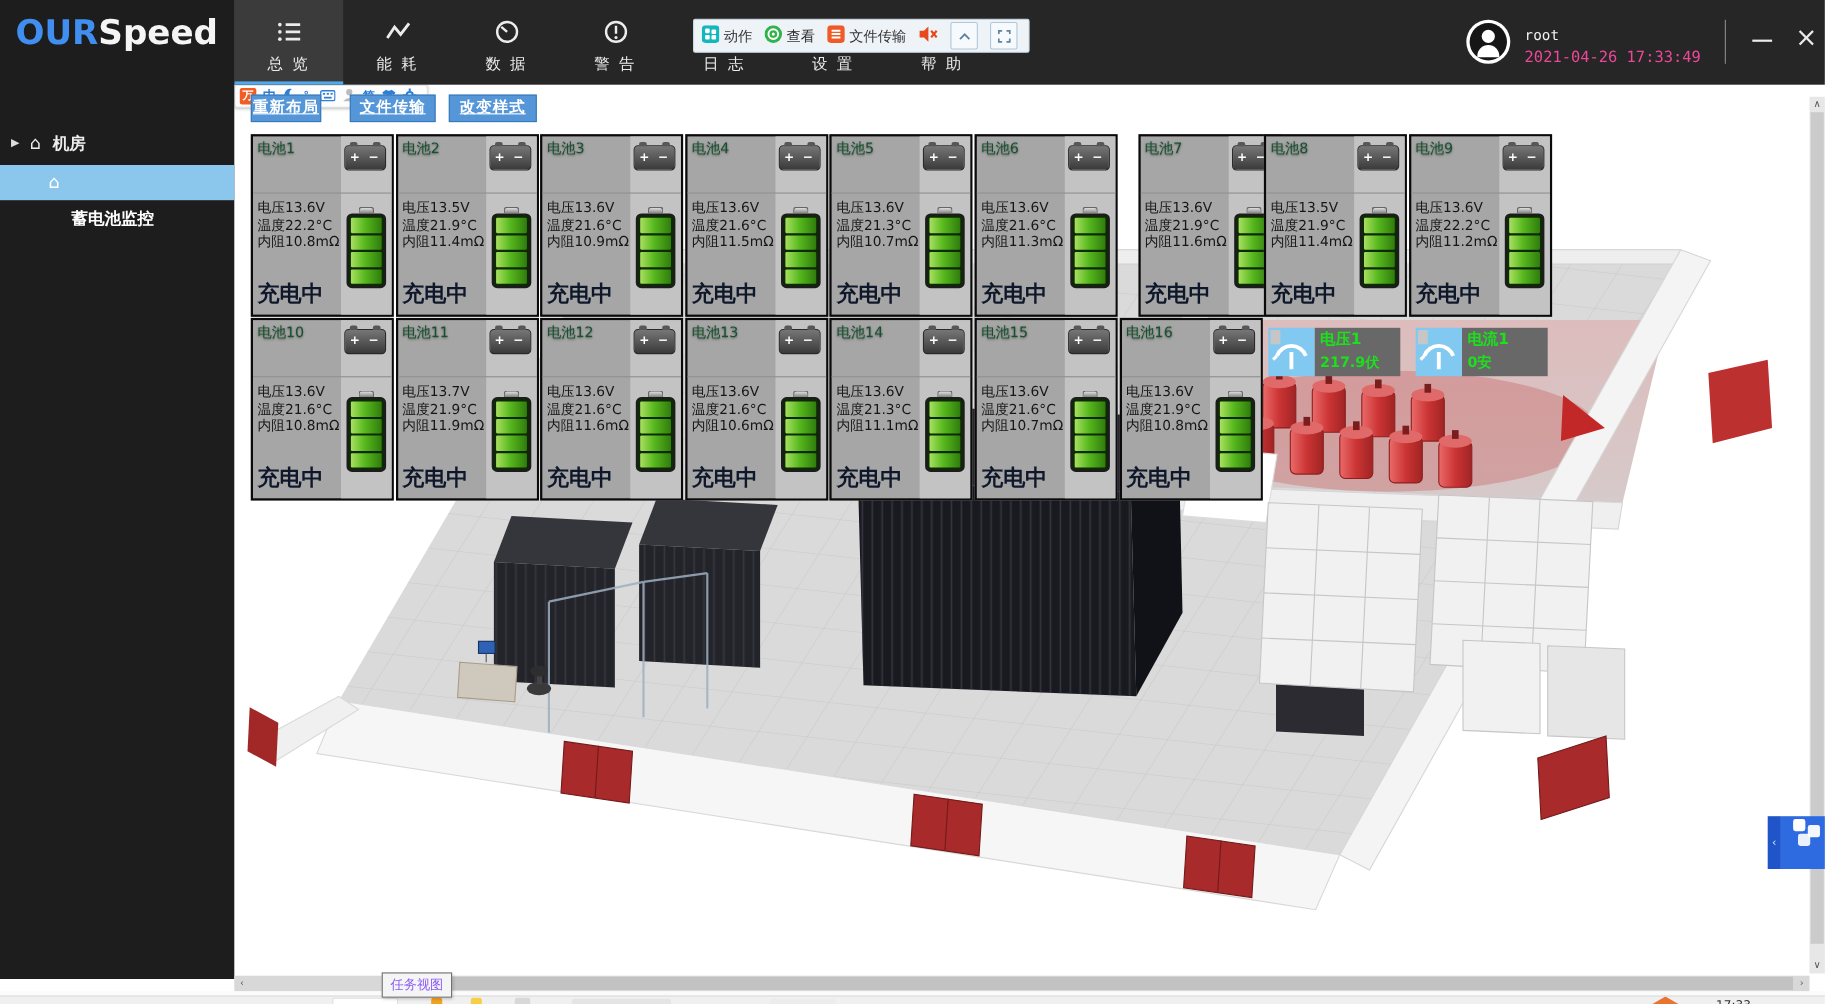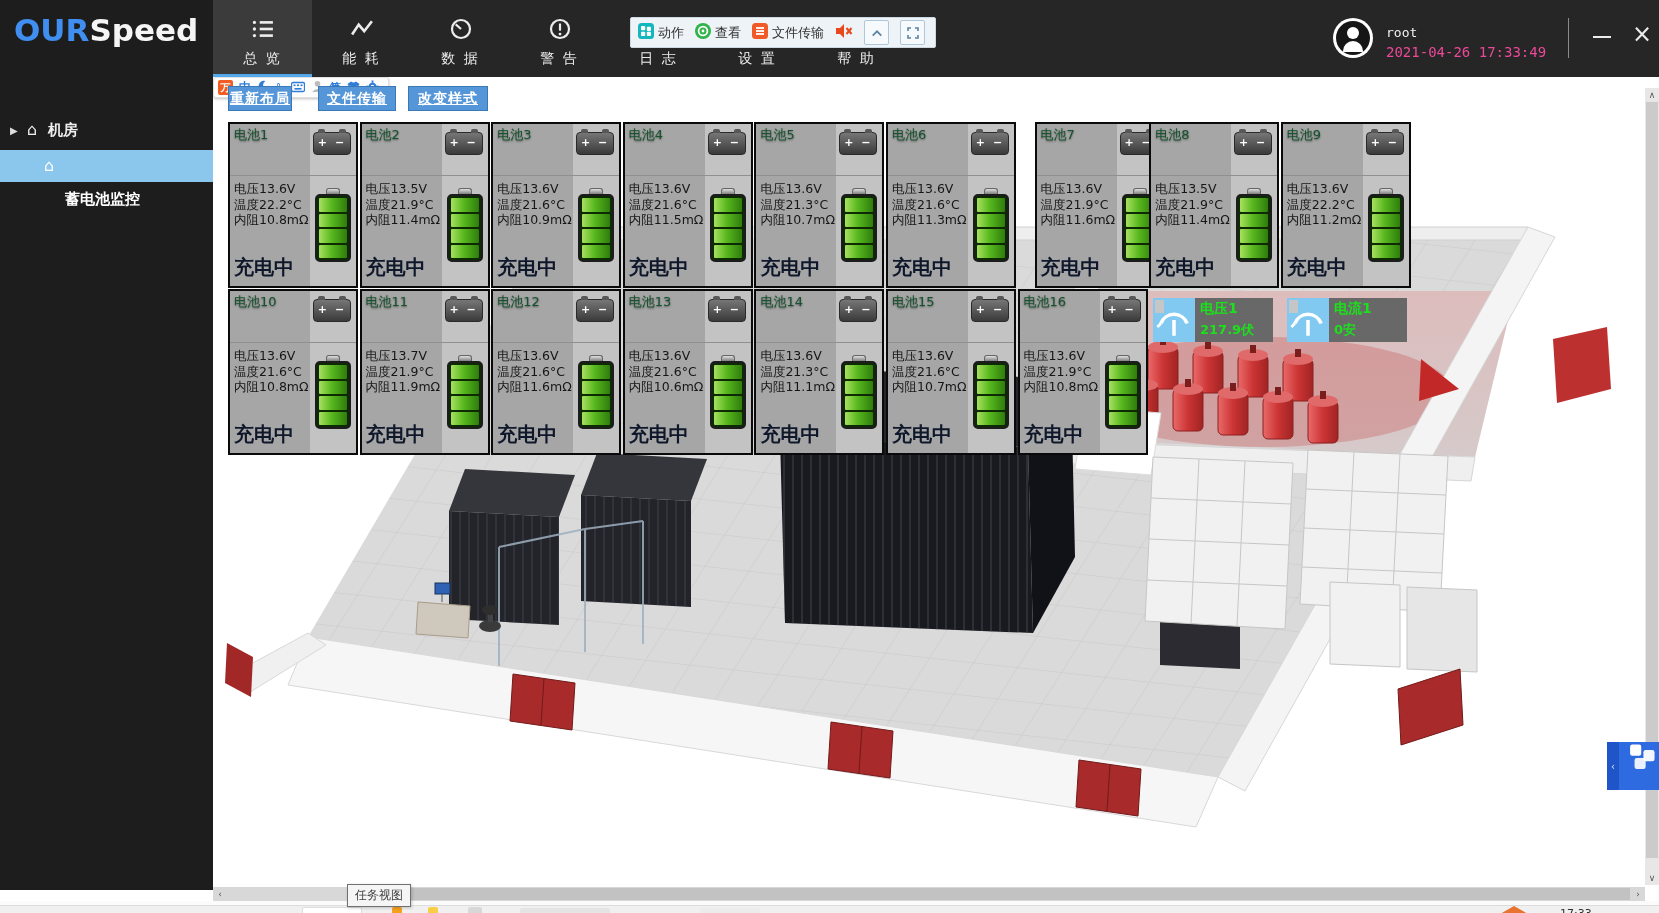--- a/index.html
+++ b/index.html
@@ -95,21 +95,21 @@
   #todesk .sq{width:40px;height:48px;background:#2e6be0;position:relative;}
 
   
   #vscroll{left:1645px;top:88px;width:14px;height:797px;background:#e7e7e7;z-index:40;}
   #vscroll .thumb{position:absolute;left:1px;top:14px;width:12px;height:756px;background:#cbcbcb;}
   .scr-arrow{position:absolute;color:#555;font-size:9px;text-align:center;width:14px;line-height:14px;}
   #hscroll{left:213px;top:887px;width:1432px;height:14px;background:#d8d8d8;z-index:40;}
   #hscroll .thumb{position:absolute;left:167px;top:1px;width:1250px;height:12px;background:#c2c2c2;}
 
   
-  #tooltip{left:347px;top:884px;background:#f5f5f5;border:1px solid #707070;color:#404040;font-size:12px;
+  #tooltip{left:347px;top:884px;background:#f5f5f5;border:1px solid #707070;color:#8b5cf6;font-size:12px;
            padding:2px 7px;z-index:70;box-shadow:1px 1px 3px rgba(0,0,0,.2);}
   #bottom-strip{left:0;top:901px;width:1659px;height:12px;background:#fbfbfb;z-index:30;overflow:hidden;}
   #taskbar-sliver{position:absolute;left:0;top:4px;width:1659px;height:8px;background:#f0f0f0;border-top:1px solid #dcdcdc;}
   .tb-blob{position:absolute;border-radius:2px 2px 0 0;}
   #tb-clock{position:absolute;left:1560px;top:1px;font-size:11px;color:#333;}
 </style>
 </head>
 <body>
 
 <div id="sidebar" class="abs">

